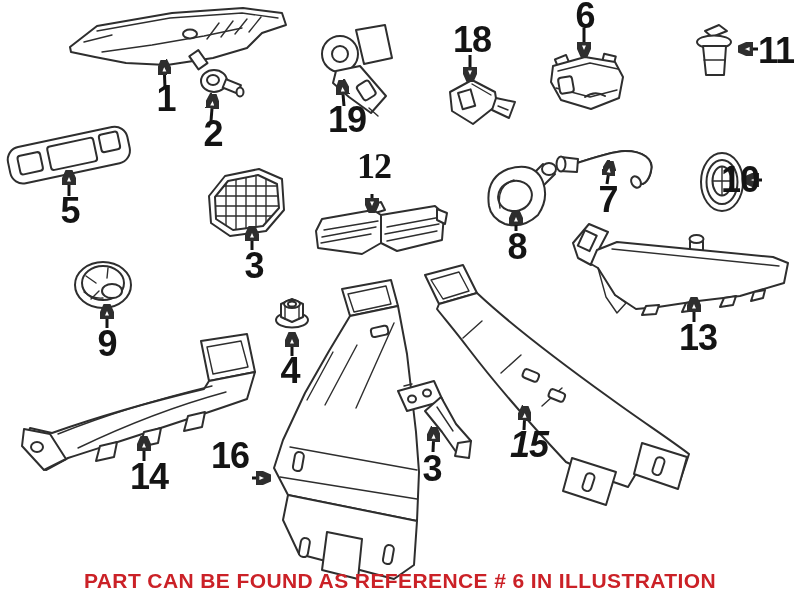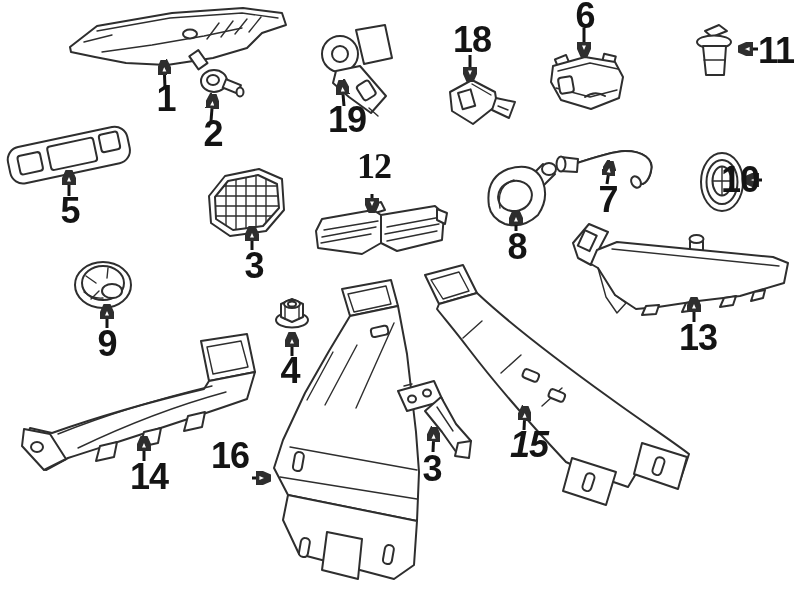--- a/index.html
+++ b/index.html
@@ -248,13 +248,14 @@
   <div class="part-label" style="left:776px;top:51px;text-align:right;">11</div>
   <div class="part-label" style="left:374px;top:166px;font-family:Liberation Serif, serif;">12</div>
   <div class="part-label" style="left:698px;top:338px;">13</div>
   <div class="part-label" style="left:149px;top:477px;text-align:right;">14</div>
   <div class="part-label" style="left:529px;top:445px;font-style:italic;">15</div>
   <div class="part-label" style="left:230px;top:456px;">16</div>
   <div class="part-label" style="left:432px;top:469px;">3</div>
   <div class="part-label" style="left:472px;top:40px;">18</div>
   <div class="part-label" style="left:347px;top:120px;">19</div>
 
+  <div class="caption">PART CAN BE FOUND AS REFERENCE # 6 IN ILLUSTRATION</div>
 </div>
 
 </body></html>

